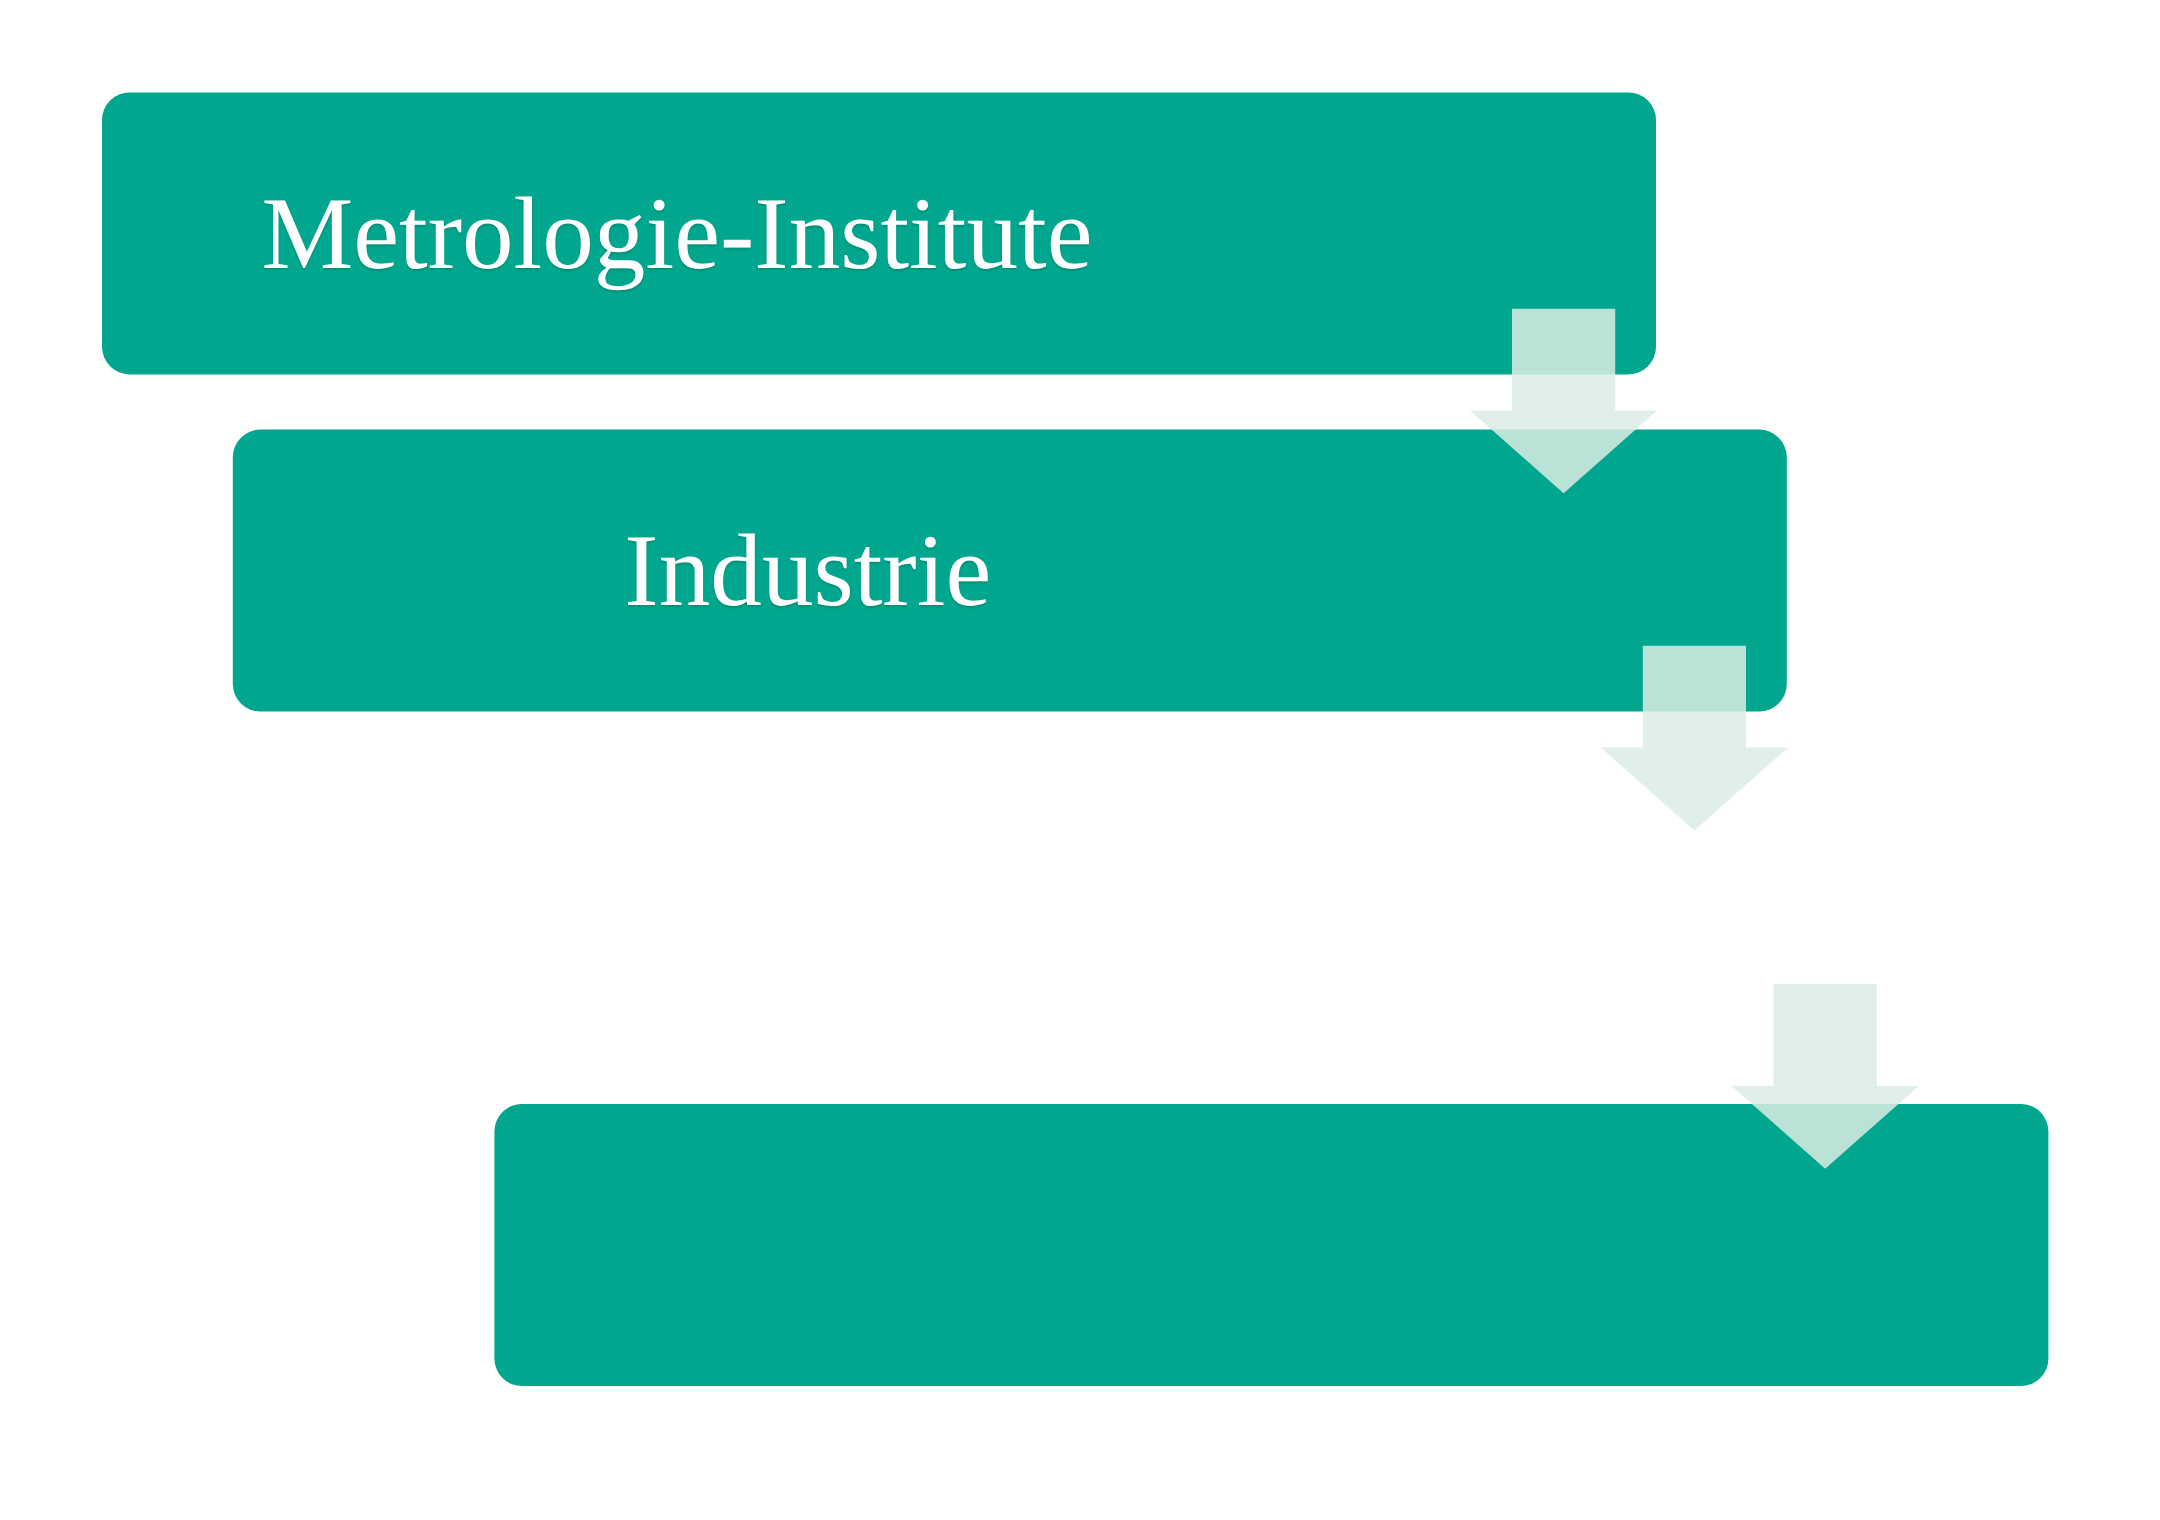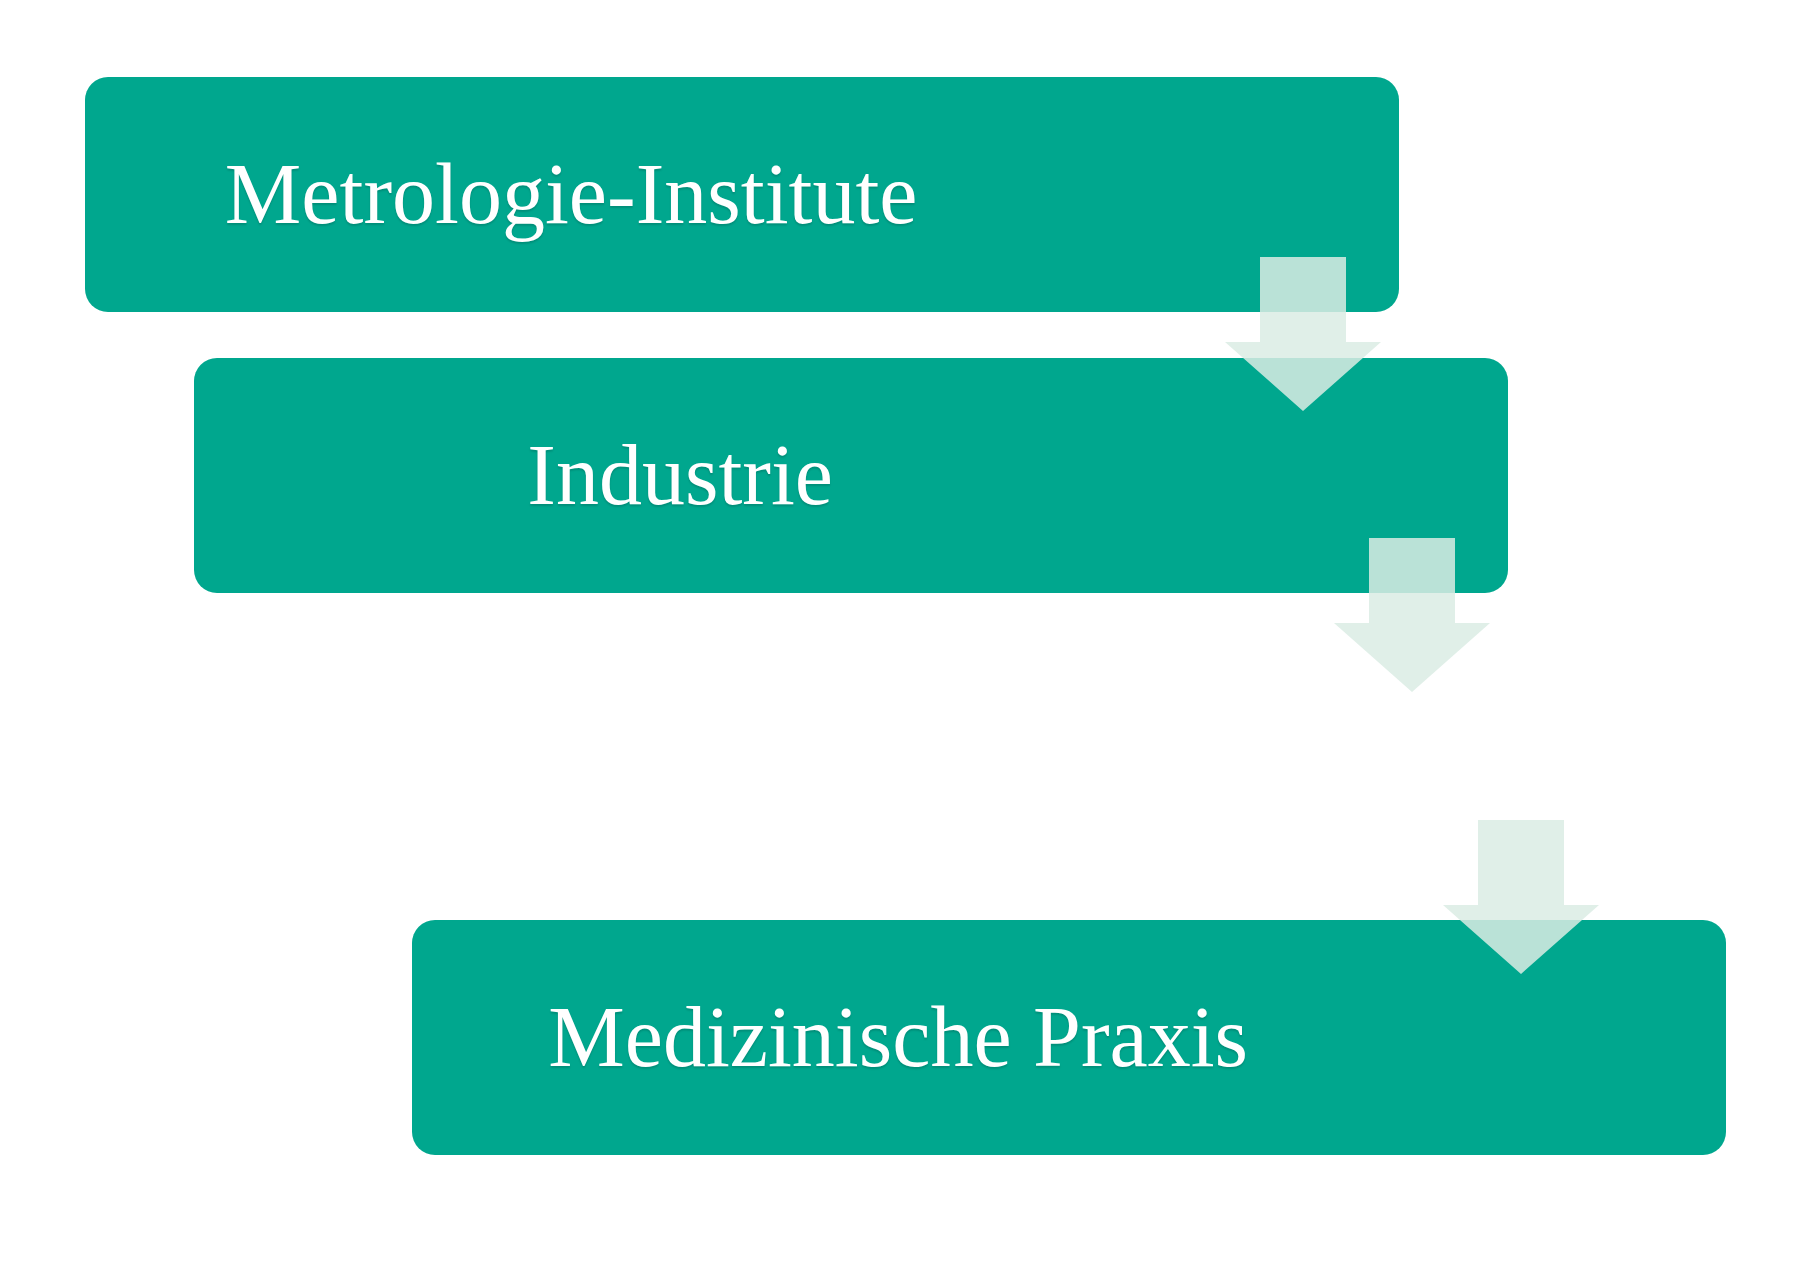--- a/index.html
+++ b/index.html
@@ -13,21 +13,20 @@
     background: var(--background, #ffffff);
     overflow: hidden;
     font-family: "Liberation Serif", serif;
   }
   .step {
     position: absolute;
     width: 1295px;
     height: 235px;
     background: var(--box, #00A78E);
     border-radius: 23px;
-    padding-left: 19px;
   }
   .step-1 { left: 85px;  top: 77px;  }
   .step-2 { left: 194px; top: 358px; }
   .step-3 { left: 303px; top: 640px; }
   .step-4 { left: 412px; top: 920px; }
   .label-area {
     position: absolute;
     left: 0;
     top: 0;
     width: 74%;
@@ -69,21 +68,20 @@
 
   <div class="step step-2">
     <div class="label-area">
       <div class="label-line">Industrie</div>
     </div>
   </div>
 
 
   <div class="step step-4">
     <div class="label-area">
-      <div class="label-line">Medizinische Praxis</div>
     </div>
   </div>
 
   <div class="arrow arrow-1">
     <svg viewBox="0 0 156 154" xmlns="http://www.w3.org/2000/svg">
       <polygon points="35,0 121,0 121,85 156,85 78,154 0,85 35,85"></polygon>
     </svg>
   </div>
 
   <div class="arrow arrow-2">

